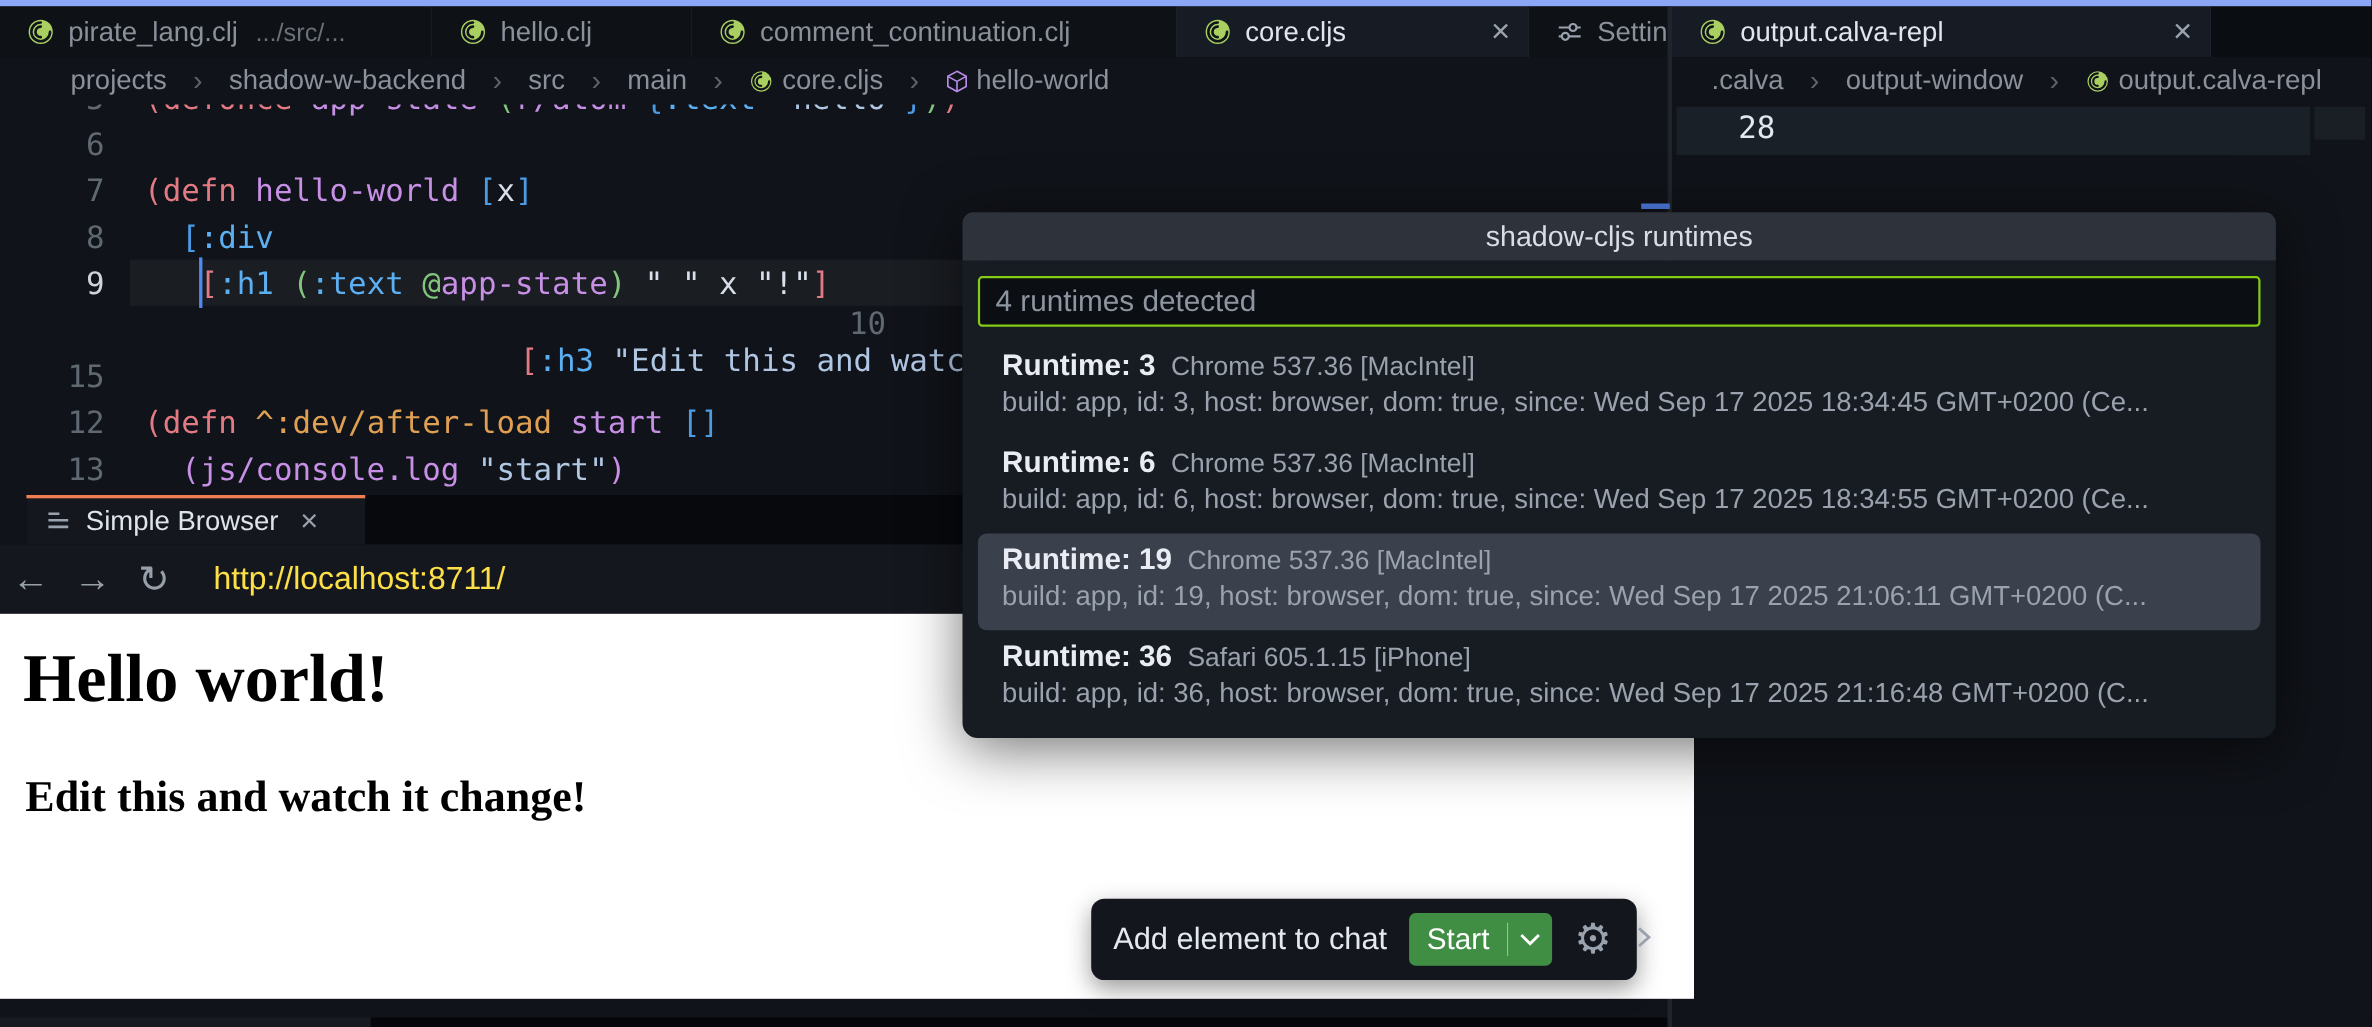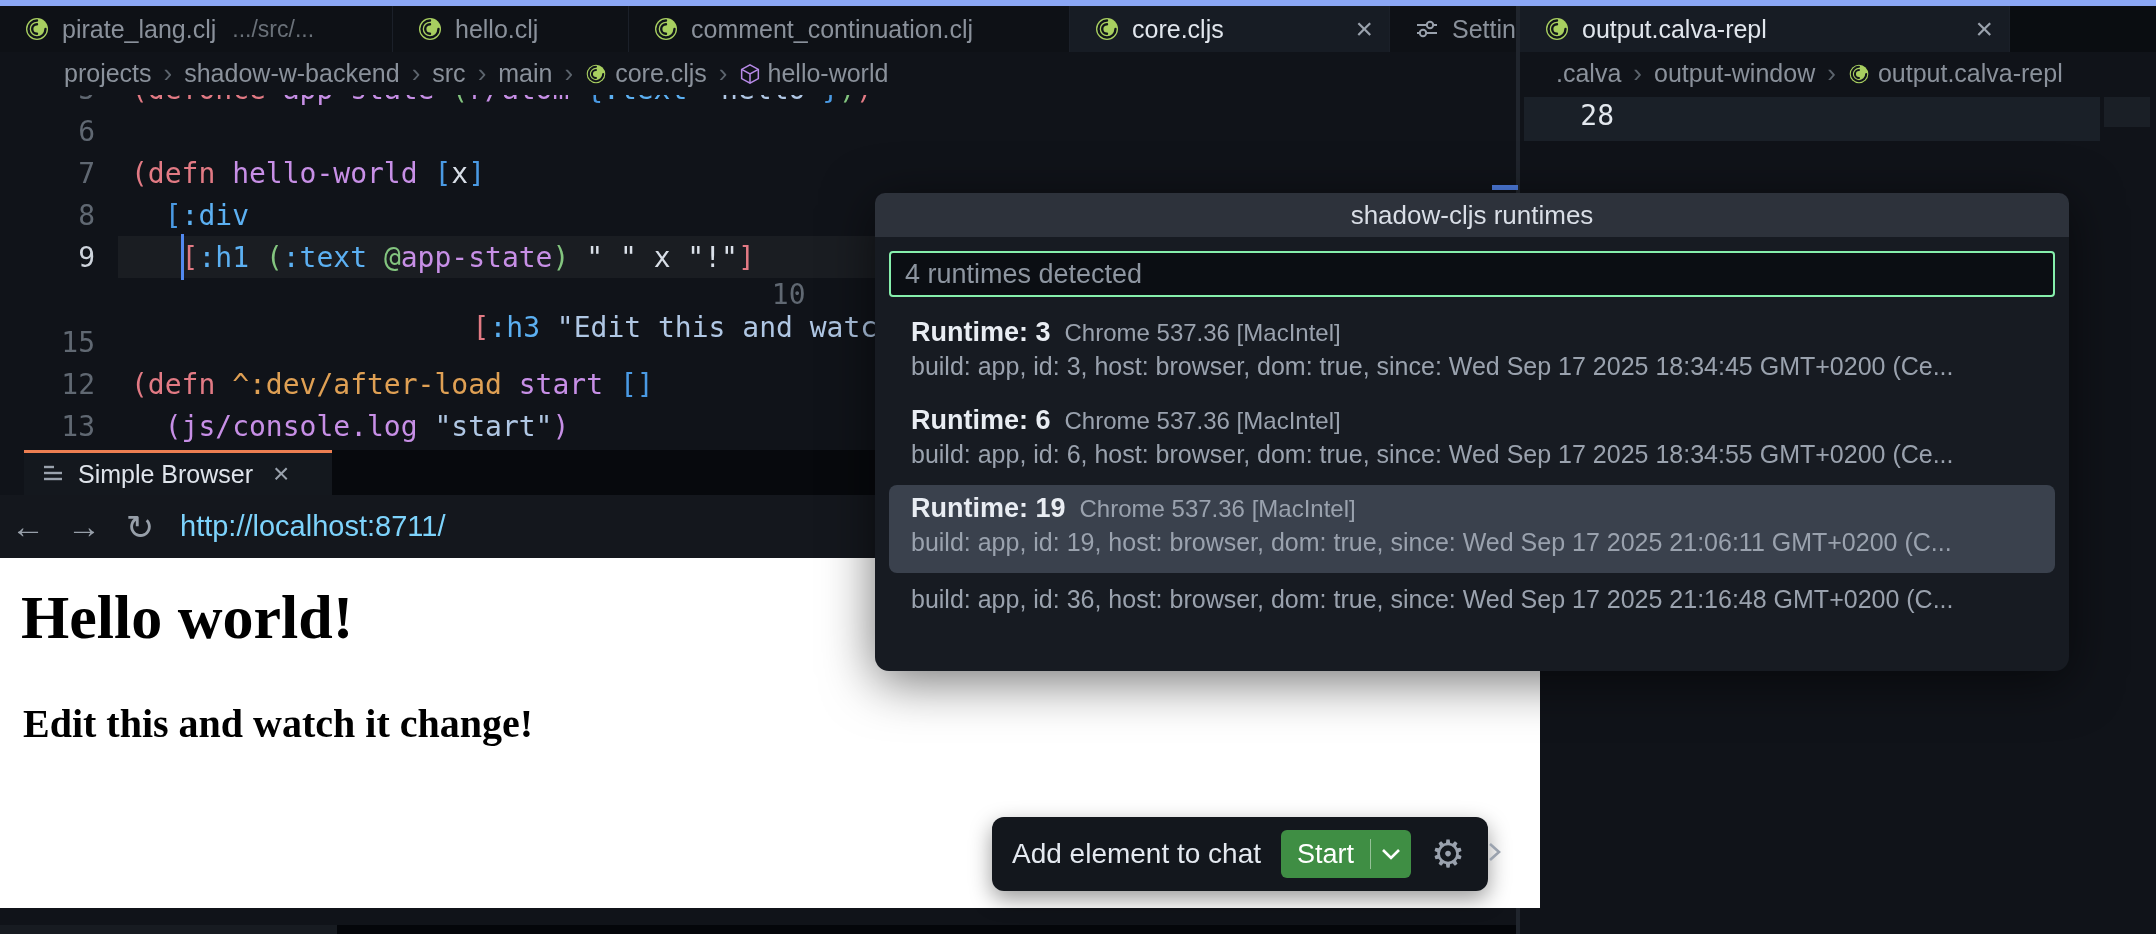--- a/index.html
+++ b/index.html
@@ -11,21 +11,21 @@
   .tabbar{position:absolute;left:0;top:6px;width:100%;height:46px;background:#0a0d11;display:flex;}
   .tab{height:46px;display:flex;align-items:center;gap:12px;padding:0 0 0 24px;box-sizing:border-box;
        background:#0e1116;border-right:1px solid #1b2029;color:#8a919b;font-size:25px;white-space:nowrap;overflow:hidden;flex:none;}
   .tab.active{background:#171c24;color:#e1e6ed;}
   .tab .hint{color:#6a7179;font-size:23px;margin-left:4px;}
   .tab .tclose{margin-left:auto;margin-right:16px;color:#9aa2ad;font-size:30px;line-height:1;}
   .group-divider{flex:none;width:2px;height:46px;background:#20252d;}
   .tab-filler{flex:1;background:#0a0d11;}
   .ticon{display:inline-flex;flex:none;}
   
-  .crumbs{position:absolute;top:52px;height:43px;display:flex;align-items:center;gap:12px;
+  .crumbs{position:absolute;top:52px;height:43px;display:flex;align-items:center;gap:24px;
           color:#8a919b;font-size:25px;background:#101319;box-sizing:border-box;white-space:nowrap;overflow:hidden;}
   .crumbs .sep{color:#5c646d;font-size:26px;}
   .crumbs .seg{display:flex;align-items:center;gap:8px;}
   #crumbs-left{left:0;width:1516px;padding-left:64px;}
   #crumbs-right{left:1522px;width:634px;padding-left:34px;}
   
   #editor-left{position:absolute;left:0;top:95px;width:1516px;height:372px;overflow:hidden;background:#101319;}
   .eline{position:absolute;left:0;width:100%;height:42px;display:flex;align-items:center;
          font-family:"DejaVu Sans Mono",monospace;font-size:28px;white-space:pre;}
   .eline .gut{flex:none;width:95px;text-align:right;color:#606872;}
@@ -45,33 +45,33 @@
   .scroll-indicator{position:absolute;left:1492px;top:185px;width:26px;height:5px;background:#4e7de0;z-index:5;}
   
   #panel{position:absolute;left:0;top:450px;width:1516px;height:458px;z-index:10;padding-left:24px;}
   #panel .ptab-row{position:relative;height:45px;background:#07090d;}
   #panel .ptab{position:absolute;left:0;top:0;width:308px;height:45px;box-sizing:border-box;background:#14181e;
         border-top:3px solid #ed7f52;display:flex;align-items:center;gap:12px;padding-left:16px;
         color:#dfe4eb;font-size:25px;}
   #panel .pclose{color:#9aa2ad;font-size:28px;margin-left:8px;}
   #panel .nav{position:absolute;left:0;top:45px;width:100%;height:63px;background:#14171d;display:flex;align-items:center;}
   #panel .nav .nbtn{color:#979fa9;font-size:34px;width:56px;text-align:center;}
-  #panel .nav .url{color:#7dd3fc;font-size:29px;margin-left:12px;}
+  #panel .nav .url{color:#fde047;font-size:29px;margin-left:26px;}
   #panel .content{position:absolute;left:0;top:108px;width:100%;height:350px;background:#ffffff;overflow:hidden;}
   #panel .content h1{position:absolute;left:21px;top:24px;margin:0;font-family:"Liberation Serif",serif;
         font-weight:700;font-size:62px;color:#000;}
   #panel .content h3{position:absolute;left:21px;top:140px;margin:2px;font-family:"Liberation Serif",serif;
         font-weight:700;font-size:40px;color:#000;}
   
   #quickpick{position:absolute;left:875px;top:193px;width:1194px;z-index:50;
         filter:drop-shadow(0 10px 26px rgba(0,0,0,0.55));}
   #quickpick .qp-title{height:44px;background:#2d323b;border-radius:10px 10px 0 0;display:flex;
         align-items:center;justify-content:center;color:#d9dee6;font-size:26px;}
   #quickpick .qp-body{background:#171b22;border-radius:0 0 14px 14px;padding:14px 14px 10px;box-sizing:border-box;}
-  #quickpick input{width:100%;height:46px;box-sizing:border-box;background:#0b0e13;border:2px solid #86efac;
+  #quickpick input{width:100%;height:46px;box-sizing:border-box;background:#0b0e13;border:2px solid #84cc16;
         border-radius:4px;color:#aeb5c0;font-size:27px;padding:0 14px;outline:none;
         font-family:"Liberation Sans",sans-serif;}
   #quickpick input::placeholder{color:#8d95a0;}
   .qp-items{margin-top:12px;}
   .qp-item{height:88px;box-sizing:border-box;padding:8px 12px 0 22px;border-radius:8px;}
   .qp-item.selected{background:#3a414d;}
   .qp-item .l1{display:flex;align-items:baseline;gap:14px;}
   .qp-item .lbl{color:#e9edf3;font-size:27px;font-weight:600;}
   .qp-item .desc{color:#9aa2ae;font-size:24px;}
   .qp-item .detail{color:#9aa2ae;font-size:25px;margin-top:4px;white-space:nowrap;overflow:hidden;}
@@ -293,20 +293,24 @@
             <div class="detail">build: app, id: 6, host: browser, dom: true, since: Wed Sep 17 2025 18:34:55 GMT+0200 (Ce...</div>
           </div>
           <div class="qp-item selected">
             <div class="l1">
               <span class="lbl">Runtime: 19</span>
               <span class="desc">Chrome 537.36 [MacIntel]</span>
             </div>
             <div class="detail">build: app, id: 19, host: browser, dom: true, since: Wed Sep 17 2025 21:06:11 GMT+0200 (C...</div>
           </div>
           <div class="qp-item">
+            <div class="l1">
+              <span class="lbl">Runtime: 36</span>
+              <span class="desc">Safari 605.1.15 [iPhone]</span>
+            </div>
             <div class="detail">build: app, id: 36, host: browser, dom: true, since: Wed Sep 17 2025 21:16:48 GMT+0200 (C...</div>
           </div>
         </div>
     </div>
   </div>
 
   <div id="chat-toolbar">
     <span class="lbl">Add element to chat</span>
     <div class="start-btn">
       <span class="s-label">Start</span>

